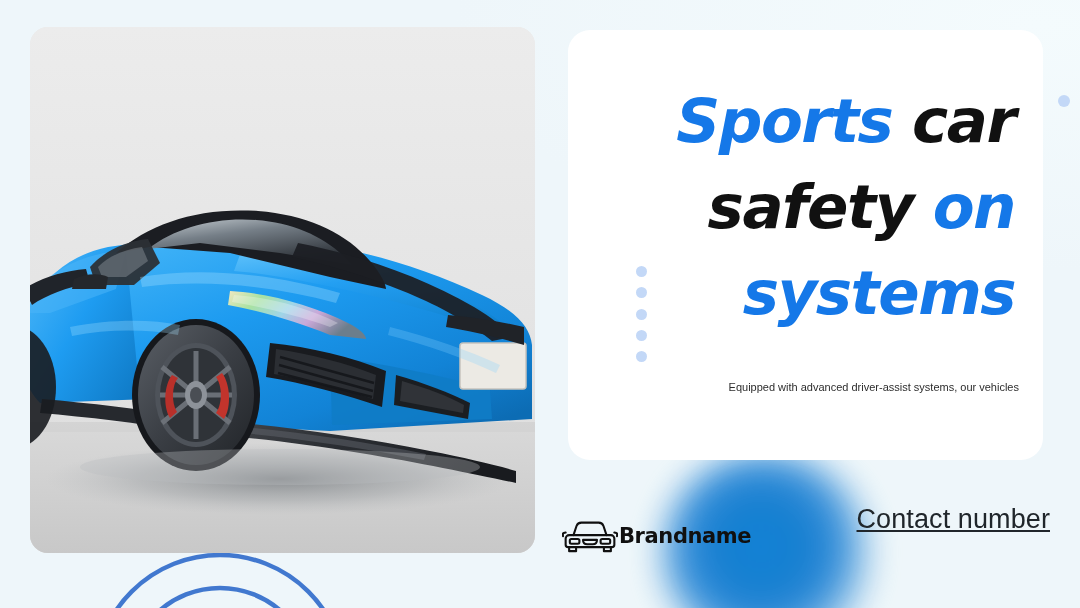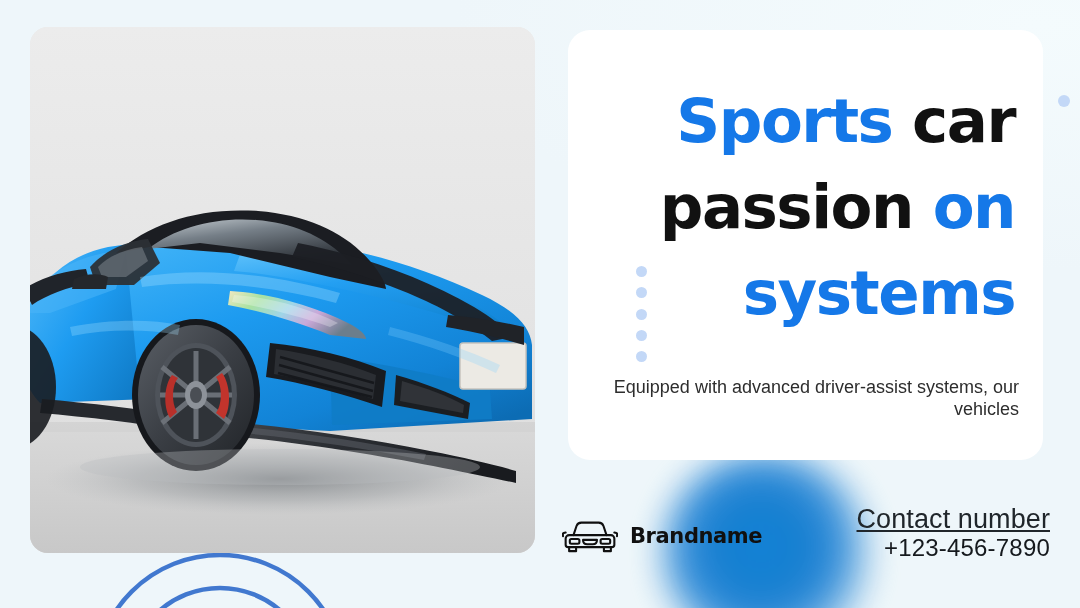--- a/index.html
+++ b/index.html
@@ -86,20 +86,21 @@
     right: 28px;
     top: 48px;
     width: 400px;
     text-align: right;
     font-weight: 900;
     font-size: 61px;
     line-height: 86px;
     letter-spacing: -1.5px;
     color: #111111;
     font-family: "DejaVu Sans", "Liberation Sans", sans-serif;
+    font-style: italic;
   }
   #headline .hl-line { display: block; white-space: nowrap; }
   #headline .accent { color: #1578e8; }
 
   #dots-column {
     position: absolute;
     left: 634px;
     top: 266px;
     width: 14px;
     height: 96px;
@@ -115,21 +116,21 @@
     border-radius: 50%;
     background: #c3d8f7;
   }
 
   #body-copy {
     position: absolute;
     left: 38px;
     right: 24px;
     top: 346px;
     text-align: right;
-    font-size: 18px;
+    font-size: 11px;
     line-height: 22px;
     color: #2d2d2d;
     font-family: "Liberation Sans", sans-serif;
     font-weight: 400;
   }
   #body-copy .copy-line { display: block; }
 
   
   #edge-dot {
     position: absolute;
@@ -143,21 +144,21 @@
   }
 
   
   #brand {
     position: absolute;
     left: 562px;
     top: 512px;
     height: 48px;
     display: flex;
     align-items: center;
-    gap: 12px;
+    gap: 1px;
     z-index: 5;
   }
   #brand-icon { width: 56px; height: 40px; display: block; }
   #brand-name {
     font-family: "DejaVu Sans", "Liberation Sans", sans-serif;
     font-weight: 900;
     font-size: 21px;
     letter-spacing: -0.4px;
     color: #101010;
   }
@@ -340,21 +341,21 @@
       <path d="M40 300 C 80 292, 120 292, 150 298 L 148 308 C 116 302, 78 302, 42 309 Z" fill="#a6e0ff" opacity="0.3"></path>
       <path d="M360 300 C 400 310, 440 324, 470 338 L 466 346 C 436 332, 398 318, 358 308 Z" fill="#86d2ff" opacity="0.28"></path>
 
       <ellipse cx="250" cy="440" rx="200" ry="18" fill="#b9bdc0" opacity="0.35"></ellipse>
     </svg>
   </div>
 
   <div id="content-card">
     <div id="headline">
       <span class="hl-line"><span class="accent">Sports </span><span>car</span></span>
-      <span class="hl-line"><span>passion </span><span class="accent">on</span></span>
+      <span class="hl-line"><span>safety </span><span class="accent">on</span></span>
       <span class="hl-line"><span class="accent">systems</span></span>
     </div>
 
     <div id="body-copy">
       <span class="copy-line">Equipped with advanced driver-assist systems, our vehicles</span>
     </div>
   </div>
 
   <div id="dots-column">
     <span class="dot"></span>
@@ -376,16 +377,15 @@
       <path d="M46 26.5 L53.5 26.5 C54.4 26.5 55.2 27.3 55.2 28.3 L55.2 30.3 C55.2 31.3 54.4 32 53.5 32 L46 32 C45 32 44.2 31.3 44.2 30.3 L44.2 28.3 C44.2 27.3 45 26.5 46 26.5 Z"></path>
       <path d="M24 27.5 L40 27.5 C40 30.4 38 32.4 35.2 32.4 L28.8 32.4 C26 32.4 24 30.4 24 27.5 Z"></path>
       <path d="M4 19 L1.8 19.6 C0.9 19.9 0.4 20.8 0.6 21.7 L1 23.2"></path>
       <path d="M60 19 L62.2 19.6 C63.1 19.9 63.6 20.8 63.4 21.7 L63 23.2"></path>
     </svg>
     <span id="brand-name">Brandname</span>
   </div>
 
   <div id="contact">
     <span id="contact-label">Contact number</span>
-    <span id="contact-number">+123-456-7890</span>
   </div>
 
 </div>
 
 </body></html>

